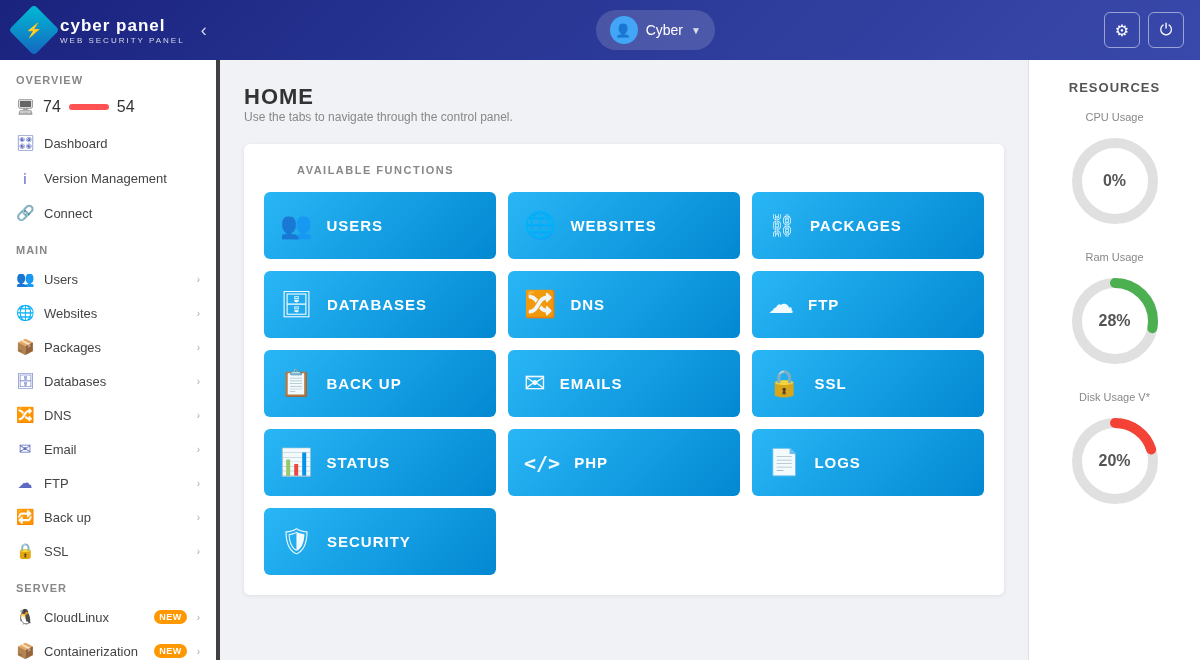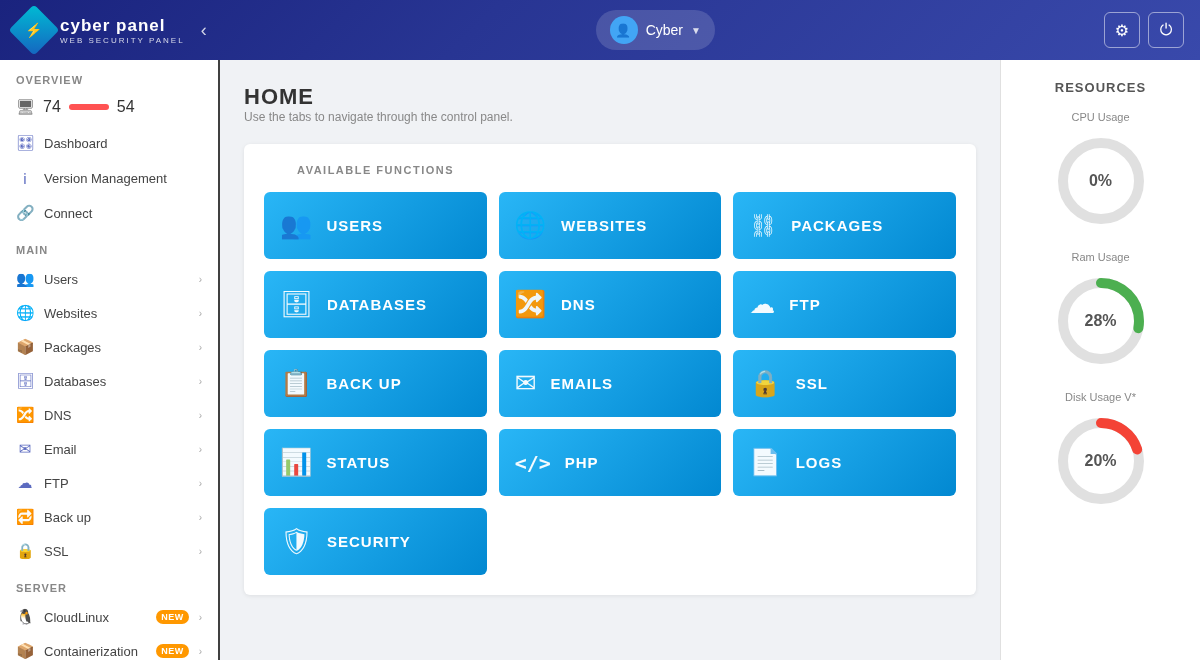--- a/index.html
+++ b/index.html
@@ -63,21 +63,21 @@
       font-size: 16px;
     }
 
     
     .main-layout { display: flex; flex: 1; overflow: hidden; }
 
     
     .sidebar {
       width: 220px;
       background: #fff;
-      border-right: 2px solid #404040;
+      border-right: 4px solid #404040;
       overflow-y: auto;
       flex-shrink: 0;
       padding-bottom: 20px;
     }
     .sidebar::-webkit-scrollbar { width: 4px; }
     .sidebar::-webkit-scrollbar-thumb { background: #ccc; border-radius: 2px; }
 
     .sidebar-section-title {
       font-size: 11px;
       font-weight: 700;
@@ -141,21 +141,21 @@
       cursor: pointer;
       border: none;
       color: #fff;
       transition: filter 0.15s;
     }
     .func-btn .f-icon { font-size: 26px; opacity: 0.95; }
     .func-btn .f-label { font-size: 15px; font-weight: 700; letter-spacing: 1px; }
 
     
     .right-panel {
-      width: 200px;
+      width: 172px;
       background: #fff;
       border-left: 1px solid #e0e0e0;
       padding: 20px 16px;
       flex-shrink: 0;
       overflow-y: auto;
     }
     .resources-title { font-size: 13px; font-weight: 700; color: #555; text-align: center; margin-bottom: 16px; letter-spacing: 1px; }
     .resource-item { margin-bottom: 20px; text-align: center; }
     .resource-label { font-size: 11px; color: #888; margin-bottom: 8px; }
 

